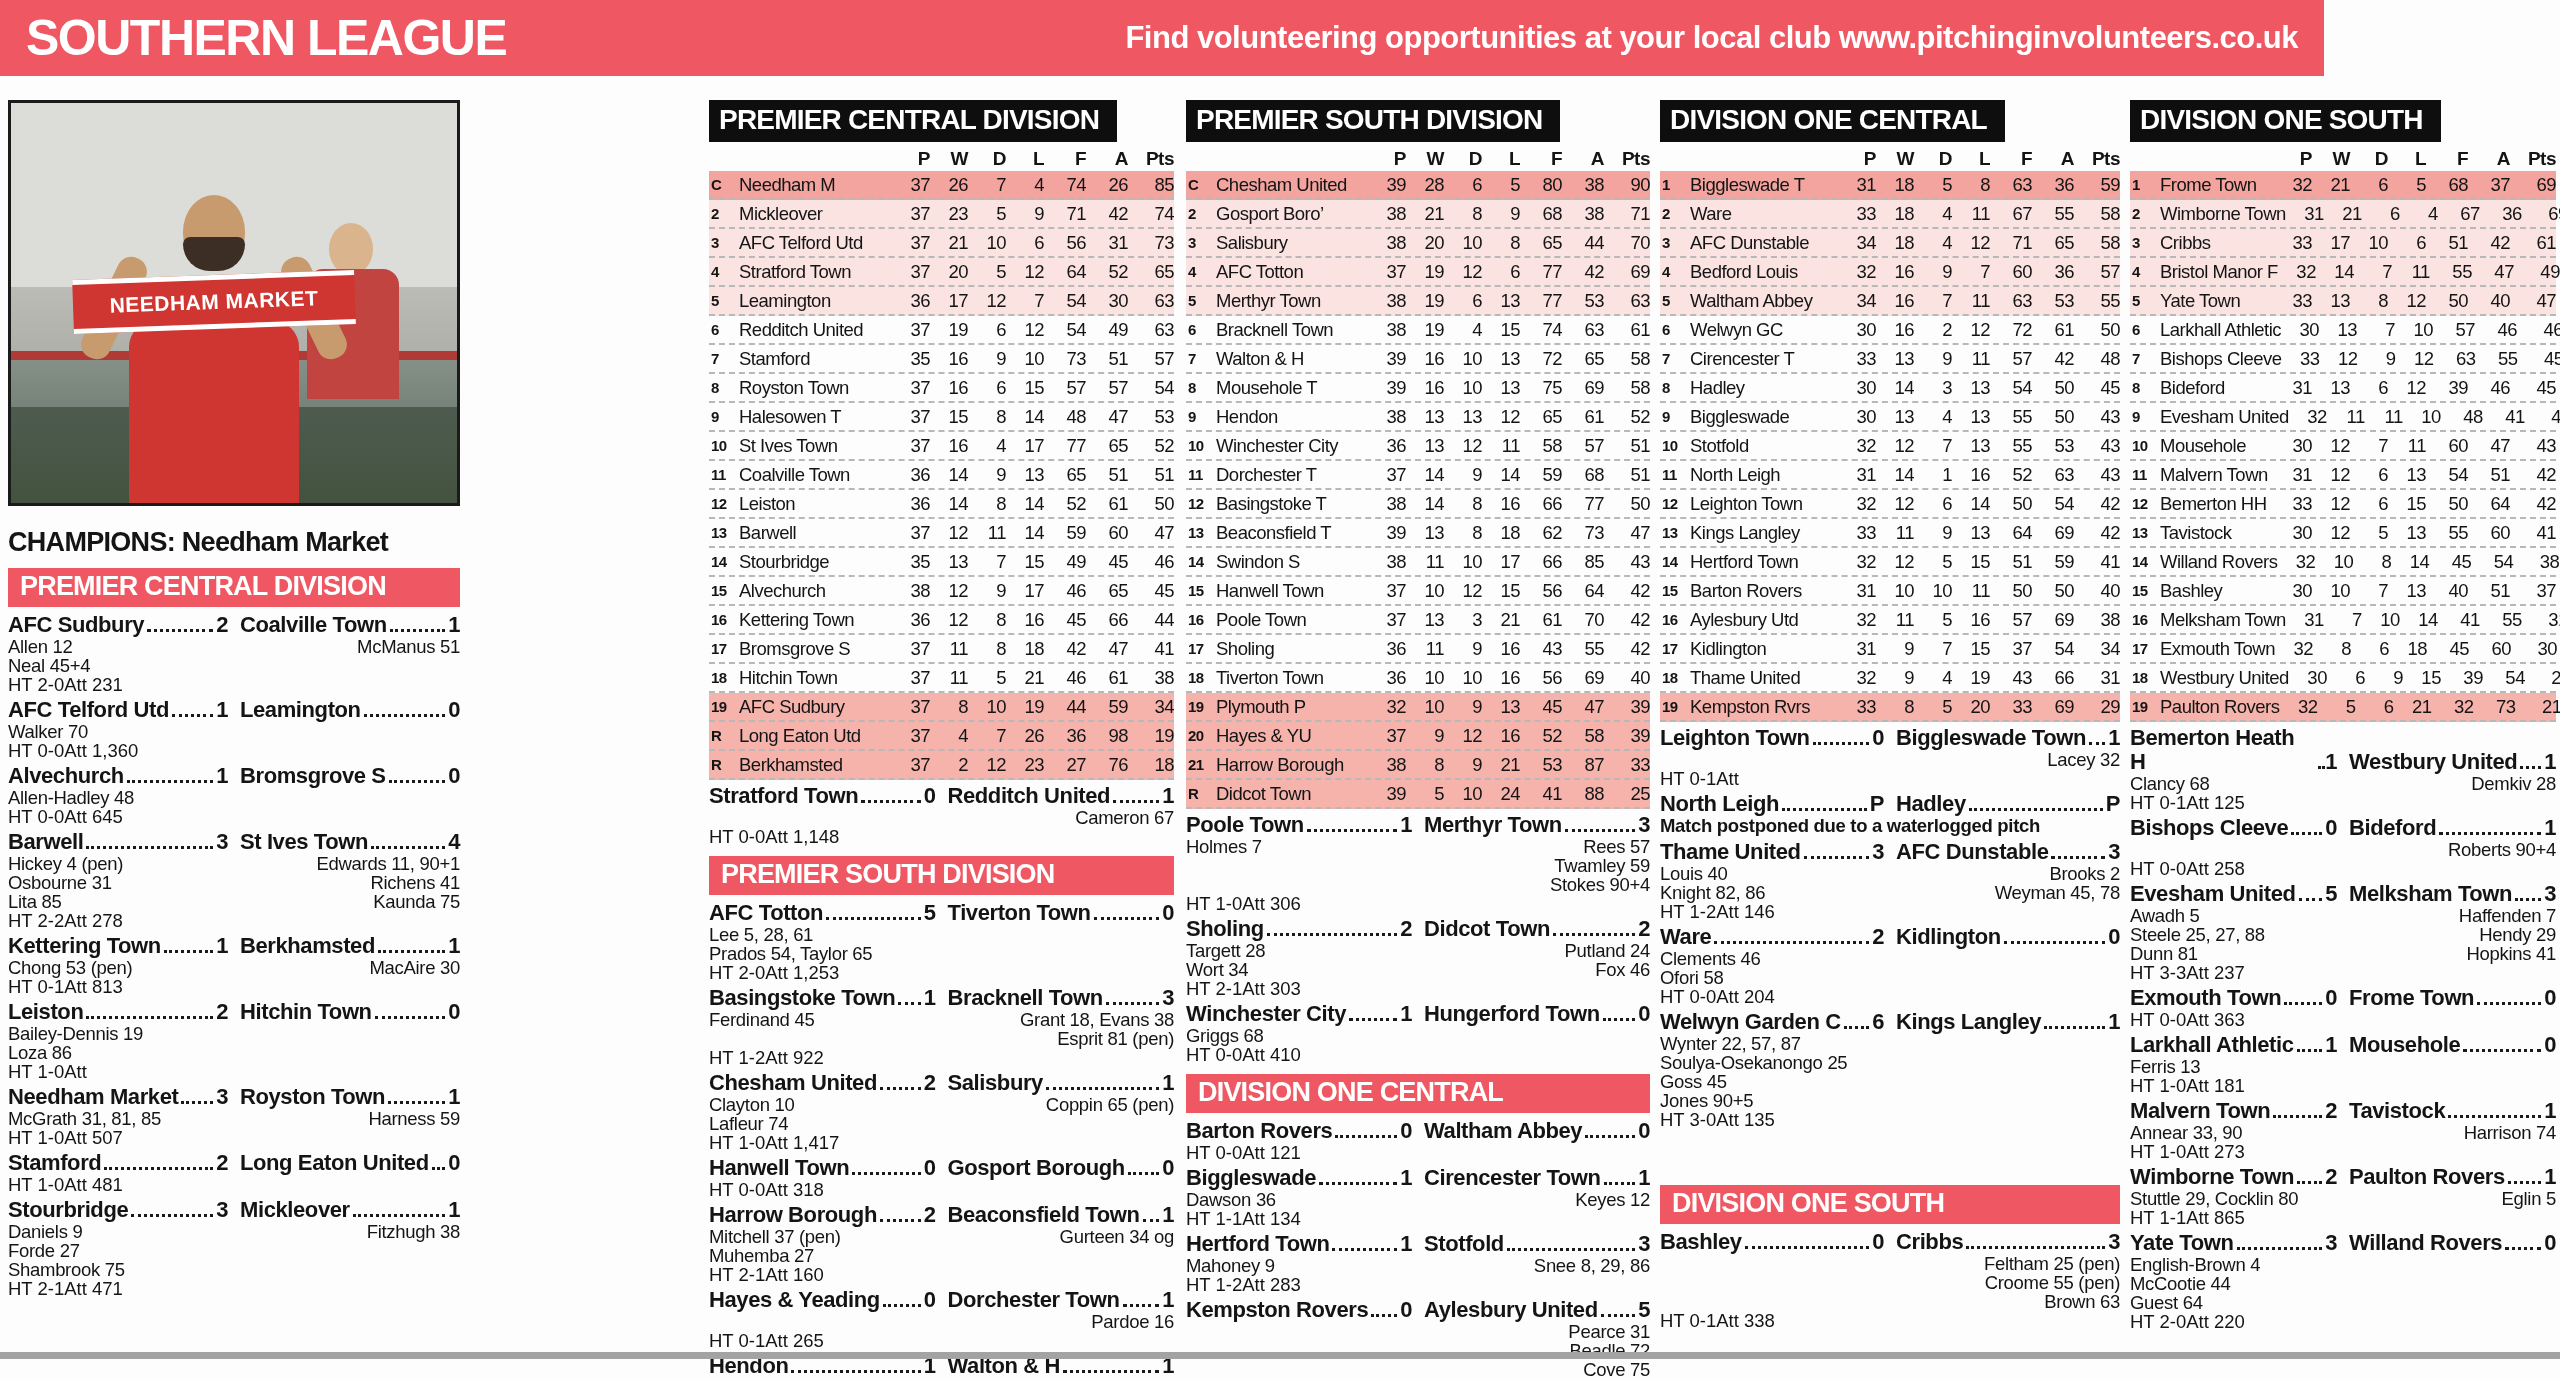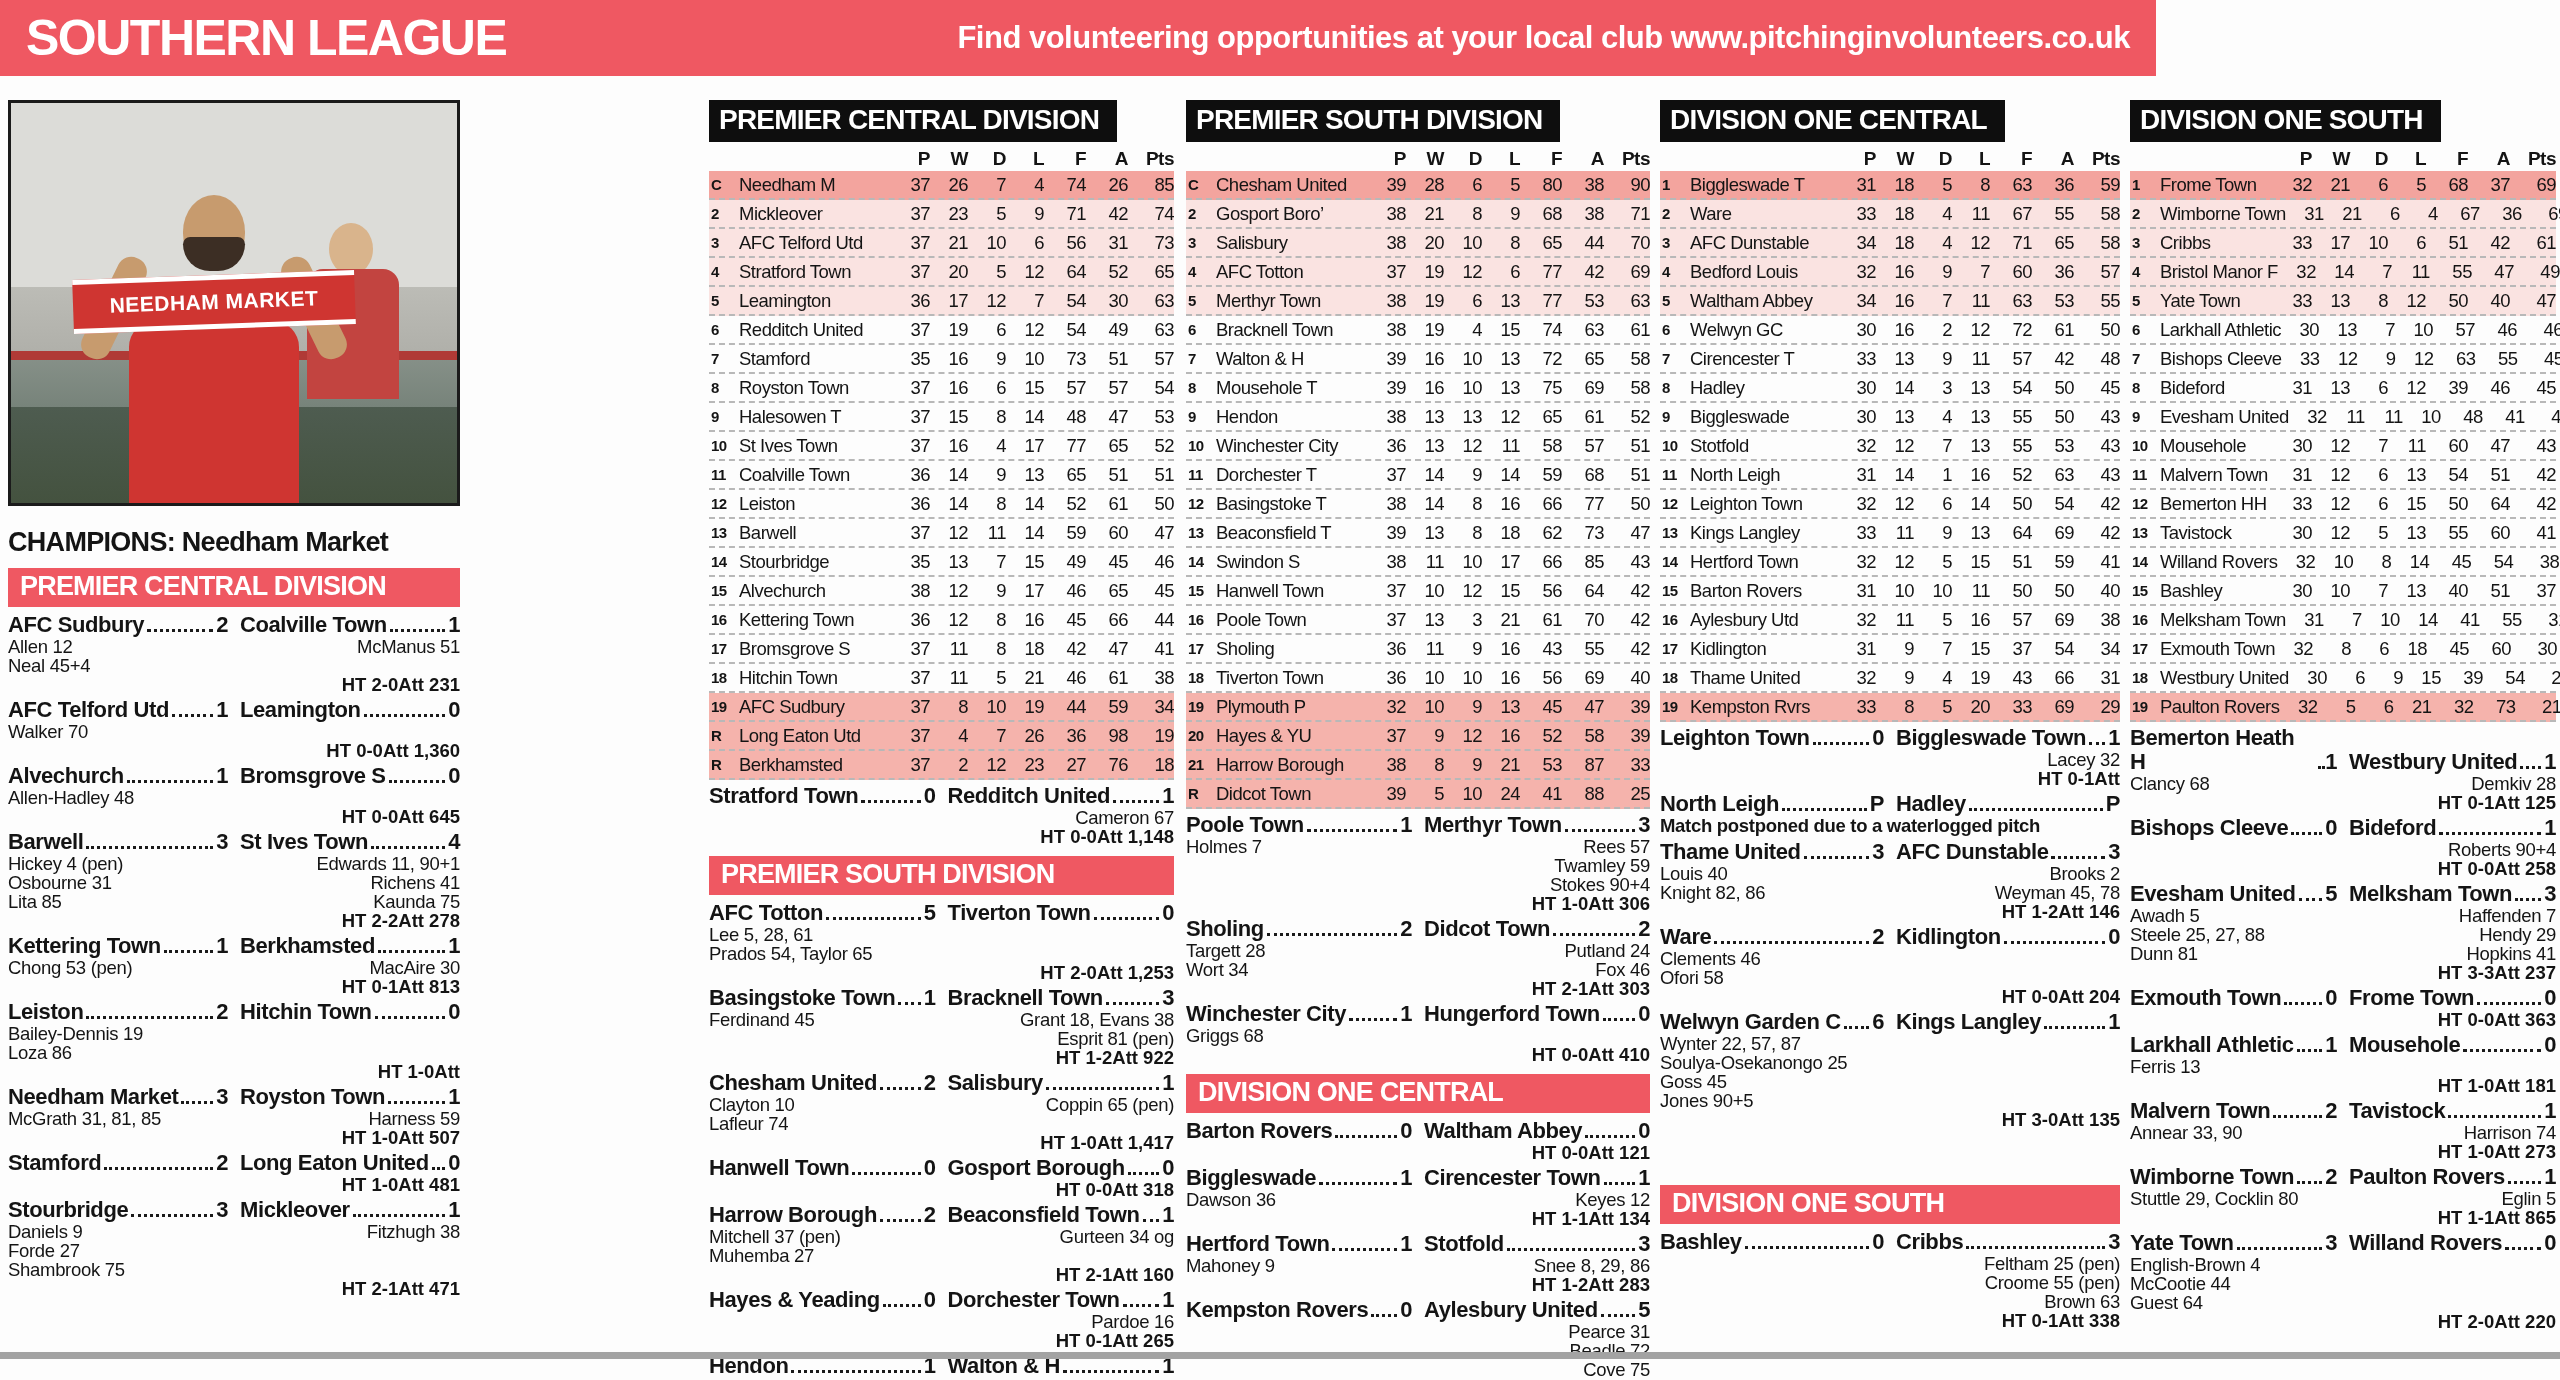--- a/index.html
+++ b/index.html
@@ -1,19 +1,19 @@
 <!DOCTYPE html>
 <html><head>
 <meta charset="utf-8">
 <style>
   html,body{margin:0;padding:0;background:#e9e9e9;}
   .page{position:relative;width:2560px;height:1380px;background:#fdfdfd;
         font-family:"Liberation Sans",sans-serif;color:#141414;overflow:hidden;}
   
-  .banner{position:absolute;left:0;top:0;width:2156px;height:76px;background:#ef5862;
+  .banner{position:absolute;left:0;top:0;width:2324px;height:76px;background:#ef5862;
           display:flex;align-items:center;justify-content:space-between;padding:0 26px;box-sizing:border-box;}
   .banner .title{font-size:50px;font-weight:bold;color:#fff;letter-spacing:-1.5px;}
   .banner .promo{font-size:31px;font-weight:bold;color:#fff;letter-spacing:-0.5px;}
   
   .col{position:absolute;top:100px;}
   #col-left{left:8px;width:452px;}
   #col-2{left:709px;width:465px;}
   #col-3{left:1186px;width:464px;}
   #col-4{left:1660px;width:460px;}
   #col-5{left:2130px;width:426px;}
@@ -41,21 +41,21 @@
   .matches{margin-top:4px;}
   .match{margin-top:4px;}
   .mtitle{display:flex;font-weight:bold;font-size:22px;line-height:24px;letter-spacing:-0.4px;}
   .mside{flex:1;display:flex;align-items:flex-end;}
   .mside.h{padding-right:12px;}
   .dots{flex:1;border-bottom:3px dotted #1a1a1a;margin:0 3px;min-width:4px;
         transform:translateY(-5px);}
   .scorers{display:flex;justify-content:space-between;font-size:18.5px;line-height:19px;letter-spacing:-0.3px;gap:28px;}
   .sc-h{text-align:left;}
   .sc-a{text-align:right;}
-  .meta{display:flex;justify-content:flex-end;font-weight:bold;font-size:18.5px;line-height:19px;}
+  .meta{display:flex;justify-content:flex-start;font-weight:normal;font-size:18.5px;line-height:19px;}
   .note{font-weight:bold;font-size:18.5px;line-height:20px;letter-spacing:-0.3px;}
   
   .photo{position:relative;width:446px;height:400px;border:3px solid #1b1b1b;background:#cfcfcb;overflow:hidden;}
   .ph-stand{position:absolute;left:0;top:0;right:0;bottom:0;
             background:linear-gradient(#dcdcd8 0%,#dcdcd8 46%,#bcbcb6 46%,#b0b0aa 62%,#88928a 62%,#77837a 76%,#4e5c50 76%,#44523f 100%);}
   .ph-rail{position:absolute;left:0;right:0;top:248px;height:9px;background:#b03a36;}
   .ph-p2-head{position:absolute;left:318px;top:120px;width:44px;height:52px;background:#d9b48c;border-radius:50%;}
   .ph-p2-body{position:absolute;left:296px;top:166px;width:92px;height:130px;background:#c24440;border-radius:16px 16px 0 0;}
   .ph-armL{position:absolute;left:88px;top:150px;width:30px;height:110px;background:#c79b6e;transform:rotate(26deg);border-radius:14px;}
   .ph-armR{position:absolute;left:288px;top:150px;width:30px;height:110px;background:#c79b6e;transform:rotate(-26deg);border-radius:14px;}

